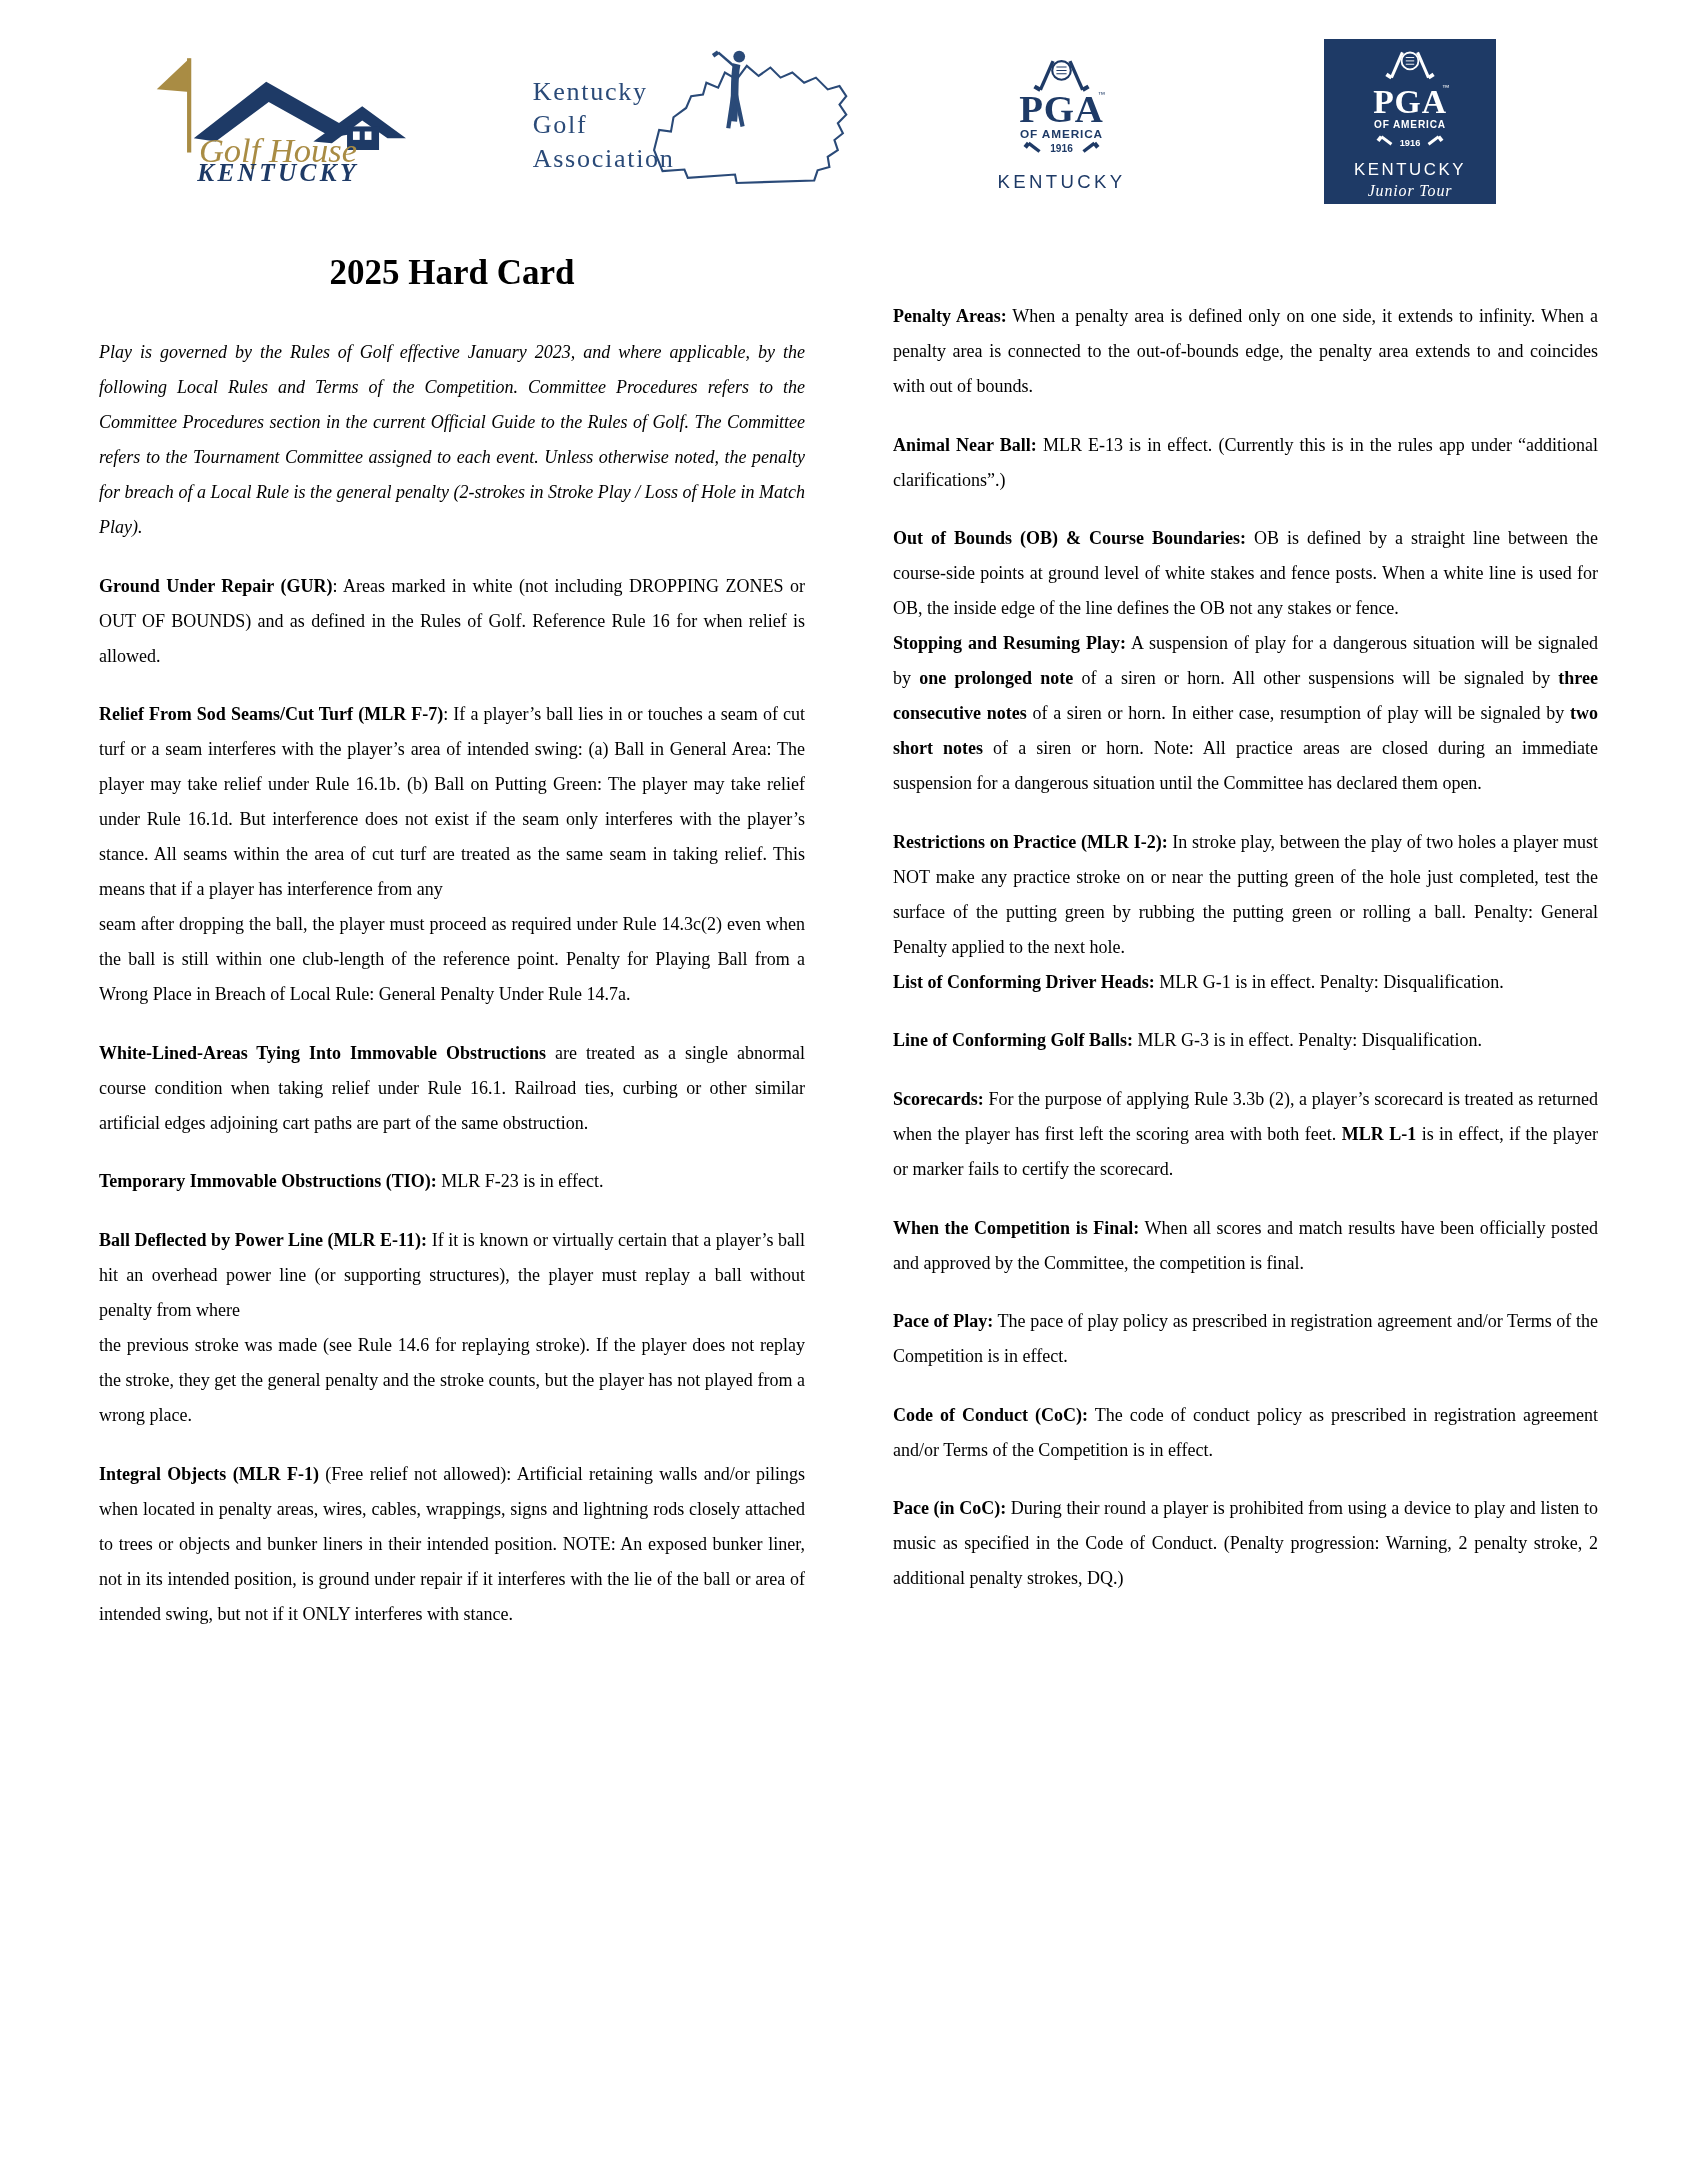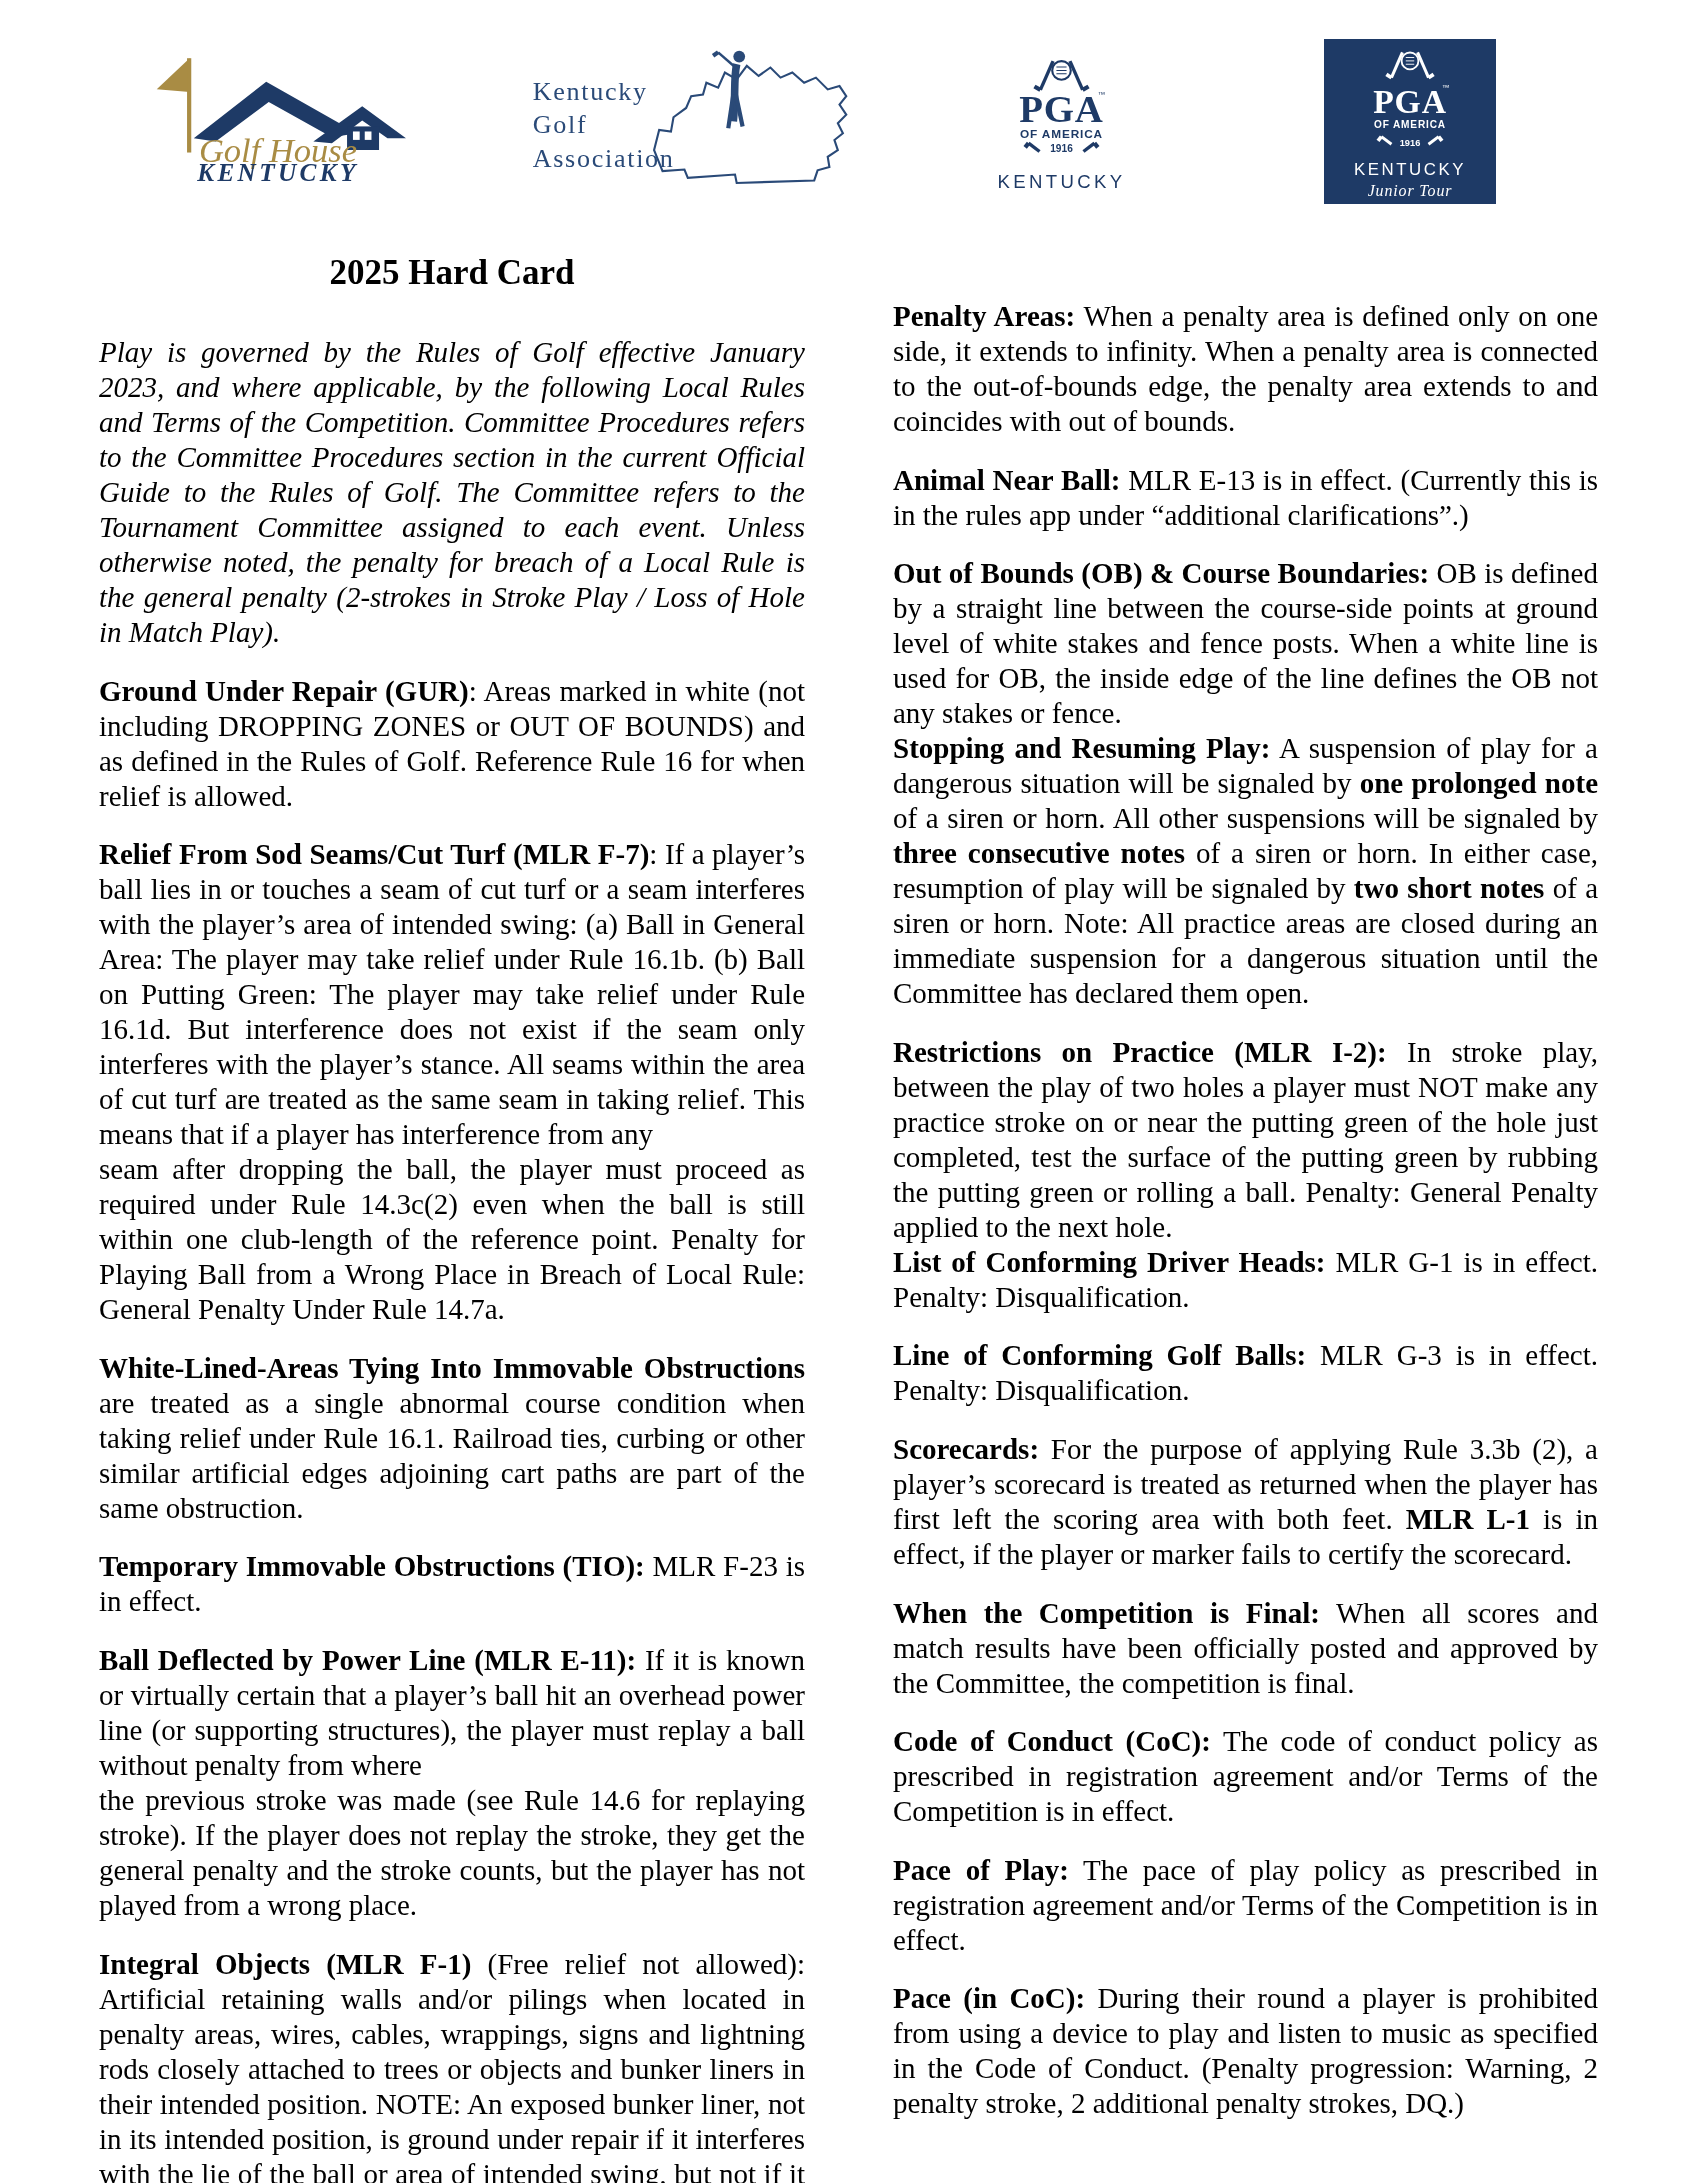--- a/index.html
+++ b/index.html
@@ -32,21 +32,21 @@
   
   .col{position:absolute;top:253px;}
   .col-left{left:99px;width:706px;}
   .col-right{left:893px;width:705px;padding-top:46px;}
 
   h1.doc-title{
     font-family:Liberation Serif, serif;font-weight:bold;
     font-size:35px;line-height:40px;text-align:center;margin:0 0 42px 0;
   }
   .para{
-    font-size:29px;line-height:35px;margin:0 0 23.6px 0;
+    font-size:18px;line-height:35px;margin:0 0 23.6px 0;
     text-align:justify;text-justify:inter-word;
   }
   .para:last-child{margin-bottom:0;}
   .para b{font-weight:bold;}
   .para i{font-style:italic;}
 </style>
 </head>
 <body>
 
 <div class="page">
@@ -155,20 +155,20 @@
 
   <aside class="col col-right">
     <div>
         <p class="para"><b>Penalty Areas:</b><span> When a penalty area is defined only on one side, it extends to infinity. When a penalty area is connected to the out-of-bounds edge, the penalty area extends to and coincides with out of bounds.</span></p>
         <p class="para"><b>Animal Near Ball:</b><span> MLR E-13 is in effect. (Currently this is in the rules app under “additional clarifications”.)</span></p>
         <p class="para"><b>Out of Bounds (OB) &amp; Course Boundaries:</b><span> OB is defined by a straight line between the course-side points at ground level of white stakes and fence posts. When a white line is used for OB, the inside edge of the line defines the OB not any stakes or fence.</span><br><b>Stopping and Resuming Play:</b><span> A suspension of play for a dangerous situation will be signaled by </span><b>one prolonged note</b><span> of a siren or horn. All other suspensions will be signaled by </span><b>three consecutive notes</b><span> of a siren or horn. In either case, resumption of play will be signaled by </span><b>two short notes</b><span> of a siren or horn. Note: All practice areas are closed during an immediate suspension for a dangerous situation until the Committee has declared them open.</span></p>
         <p class="para"><b>Restrictions on Practice (MLR I-2):</b><span> In stroke play, between the play of two holes a player must NOT make any practice stroke on or near the putting green of the hole just completed, test the surface of the putting green by rubbing the putting green or rolling a ball. Penalty: General Penalty applied to the next hole.</span><br><b>List of Conforming Driver Heads:</b><span> MLR G-1 is in effect. Penalty: Disqualification.</span></p>
         <p class="para"><b>Line of Conforming Golf Balls:</b><span> MLR G-3 is in effect. Penalty: Disqualification.</span></p>
         <p class="para"><b>Scorecards:</b><span> For the purpose of applying Rule 3.3b (2), a player’s scorecard is treated as returned when the player has first left the scoring area with both feet. </span><b>MLR L-1</b><span> is in effect, if the player or marker fails to certify the scorecard.</span></p>
         <p class="para"><b>When the Competition is Final:</b><span> When all scores and match results have been officially posted and approved by the Committee, the competition is final.</span></p>
+        <p class="para"><b>Pace of Play:</b><span> The pace of play policy as prescribed in registration agreement and/or Terms of the Competition is in effect.</span></p>
         <p class="para"><b>Code of Conduct (CoC):</b><span> The code of conduct policy as prescribed in registration agreement and/or Terms of the Competition is in effect.</span></p>
-        <p class="para"><b>Pace of Play:</b><span> The pace of play policy as prescribed in registration agreement and/or Terms of the Competition is in effect.</span></p>
         <p class="para"><b>Pace (in CoC):</b><span> During their round a player is prohibited from using a device to play and listen to music as specified in the Code of Conduct. (Penalty progression: Warning, 2 penalty stroke, 2 additional penalty strokes, DQ.)</span></p>
       </div>
   </aside>
 
 </div>
 
 
 </body></html>

